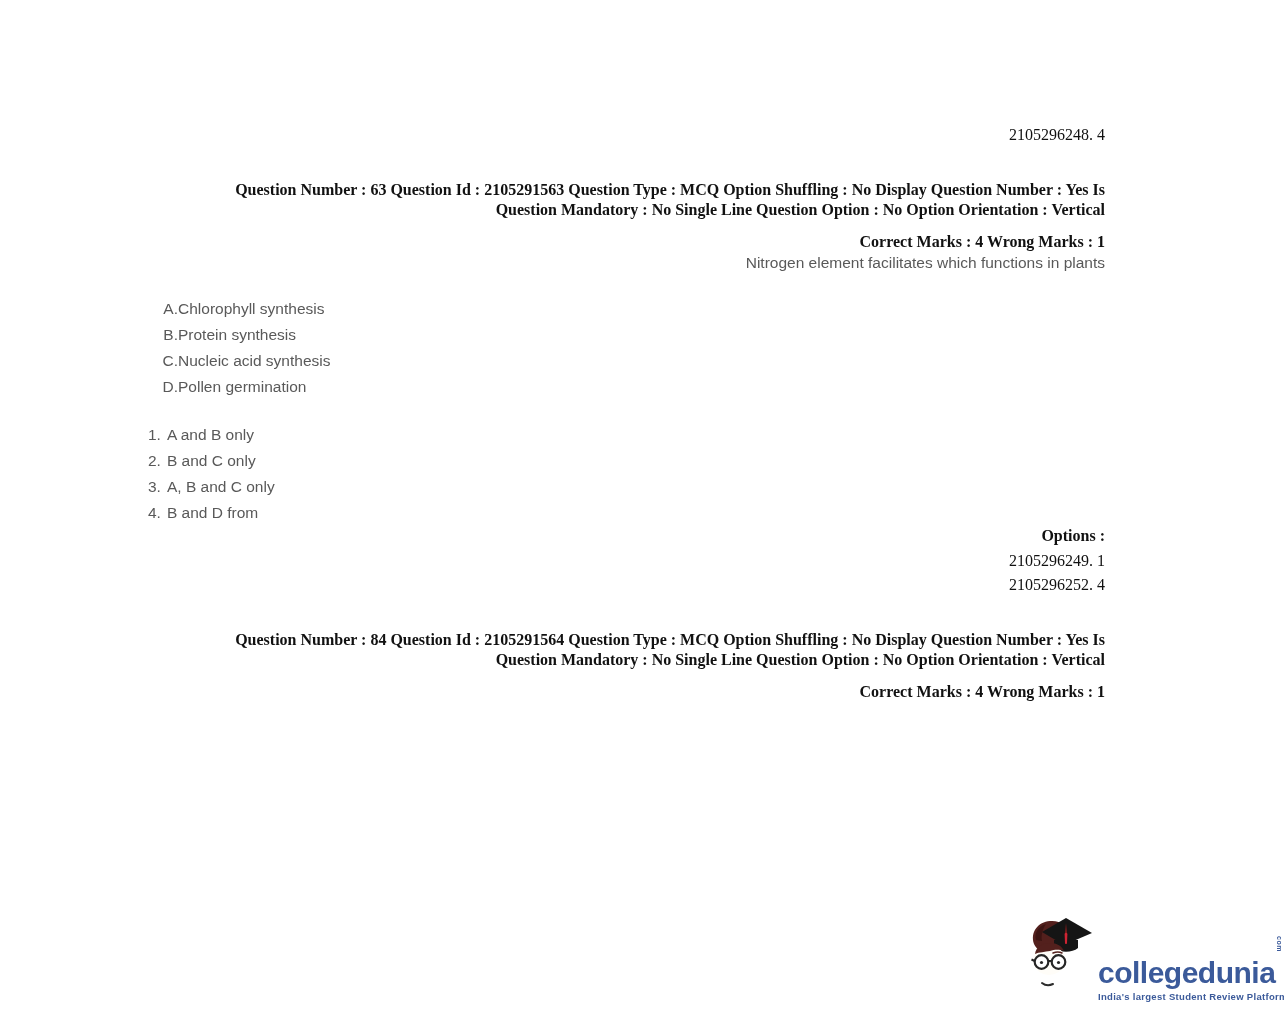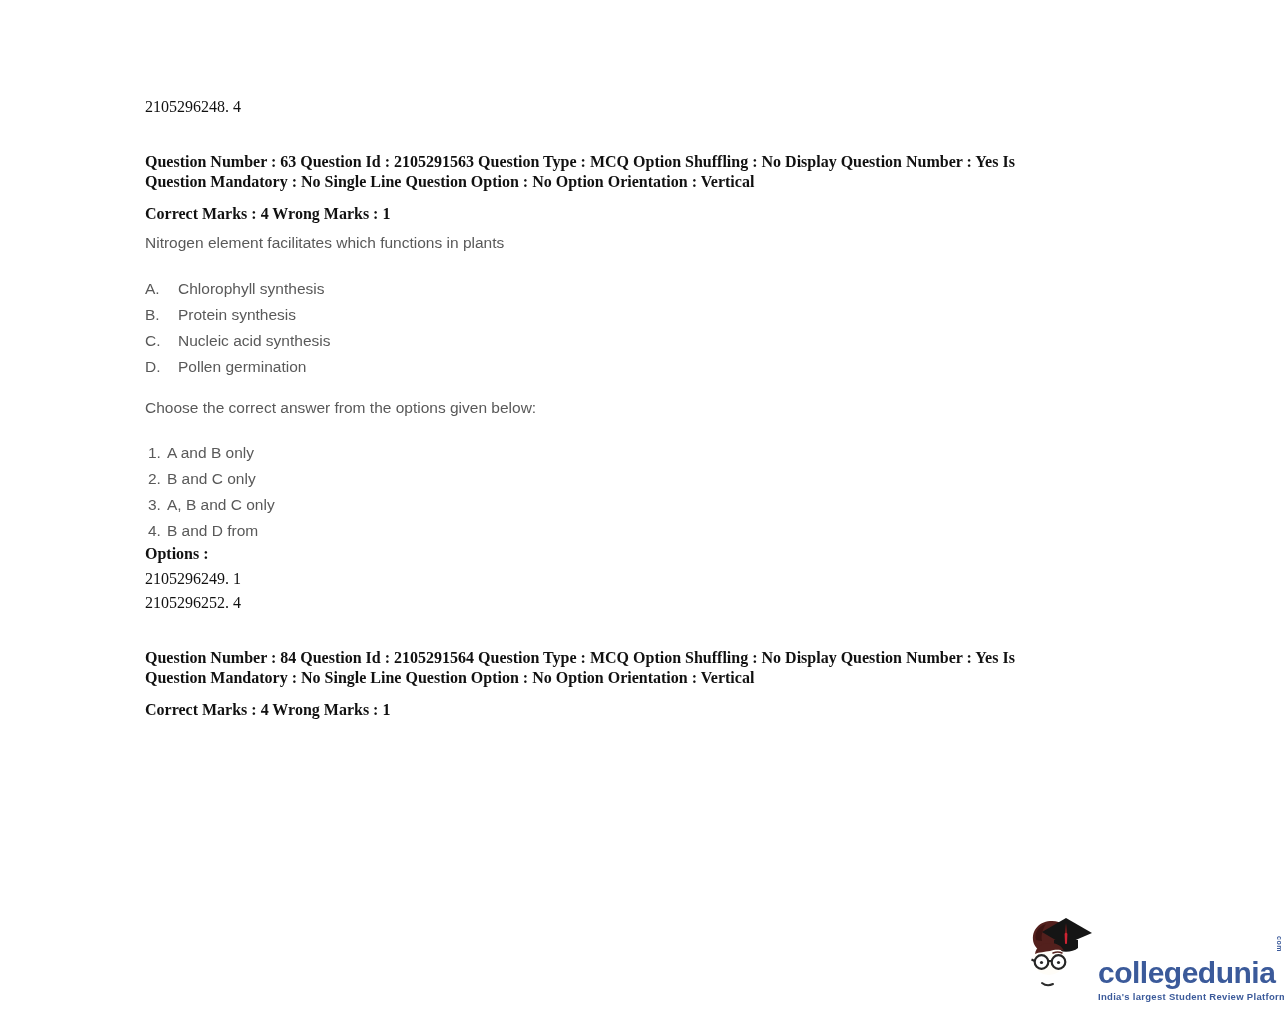--- a/index.html
+++ b/index.html
@@ -9,22 +9,23 @@
     width: 1284px;
     height: 1025px;
     background: #ffffff;
     overflow: hidden;
     font-family: "Liberation Serif", serif;
     color: #111111;
   }
   .content {
     position: absolute;
     left: 145px;
-    top: 98px;
+    top: 126px;
     width: 960px;
+    text-align: right;
   }
   .serif-line {
     font-family: "Liberation Serif", serif;
     font-size: 16px;
     line-height: 17px;
     color: #111111;
   }
   .meta-block { margin-top: 37px; }
   .meta-line {
     font-family: "Liberation Serif", serif;
@@ -35,21 +36,21 @@
   }
   .marks-line {
     margin-top: 12px;
     font-family: "Liberation Serif", serif;
     font-weight: bold;
     font-size: 16px;
     line-height: 20px;
     color: #111111;
   }
   .question-text {
-    margin-top: 8px;
+    margin-top: 0;
     font-family: "Liberation Sans", sans-serif;
     font-size: 15.5px;
     line-height: 21px;
     color: #595959;
   }
   .statements { margin-top: 23px; }
   .statement-row {
     display: flex;
     font-family: "Liberation Sans", sans-serif;
     font-size: 15.5px;
@@ -155,21 +156,20 @@
         <div class="statement-row">
           <span class="statement-label">C.</span>
           <span>Nucleic acid synthesis</span>
         </div>
         <div class="statement-row">
           <span class="statement-label">D.</span>
           <span>Pollen germination</span>
         </div>
       </div>
 
-      <div class="choose-prompt">Choose the correct answer from the options given below:</div>
 
       <div class="choices">
         <div class="choice-row">
           <span class="choice-number">1.</span>
           <span>A and B only</span>
         </div>
         <div class="choice-row">
           <span class="choice-number">2.</span>
           <span>B and C only</span>
         </div>

